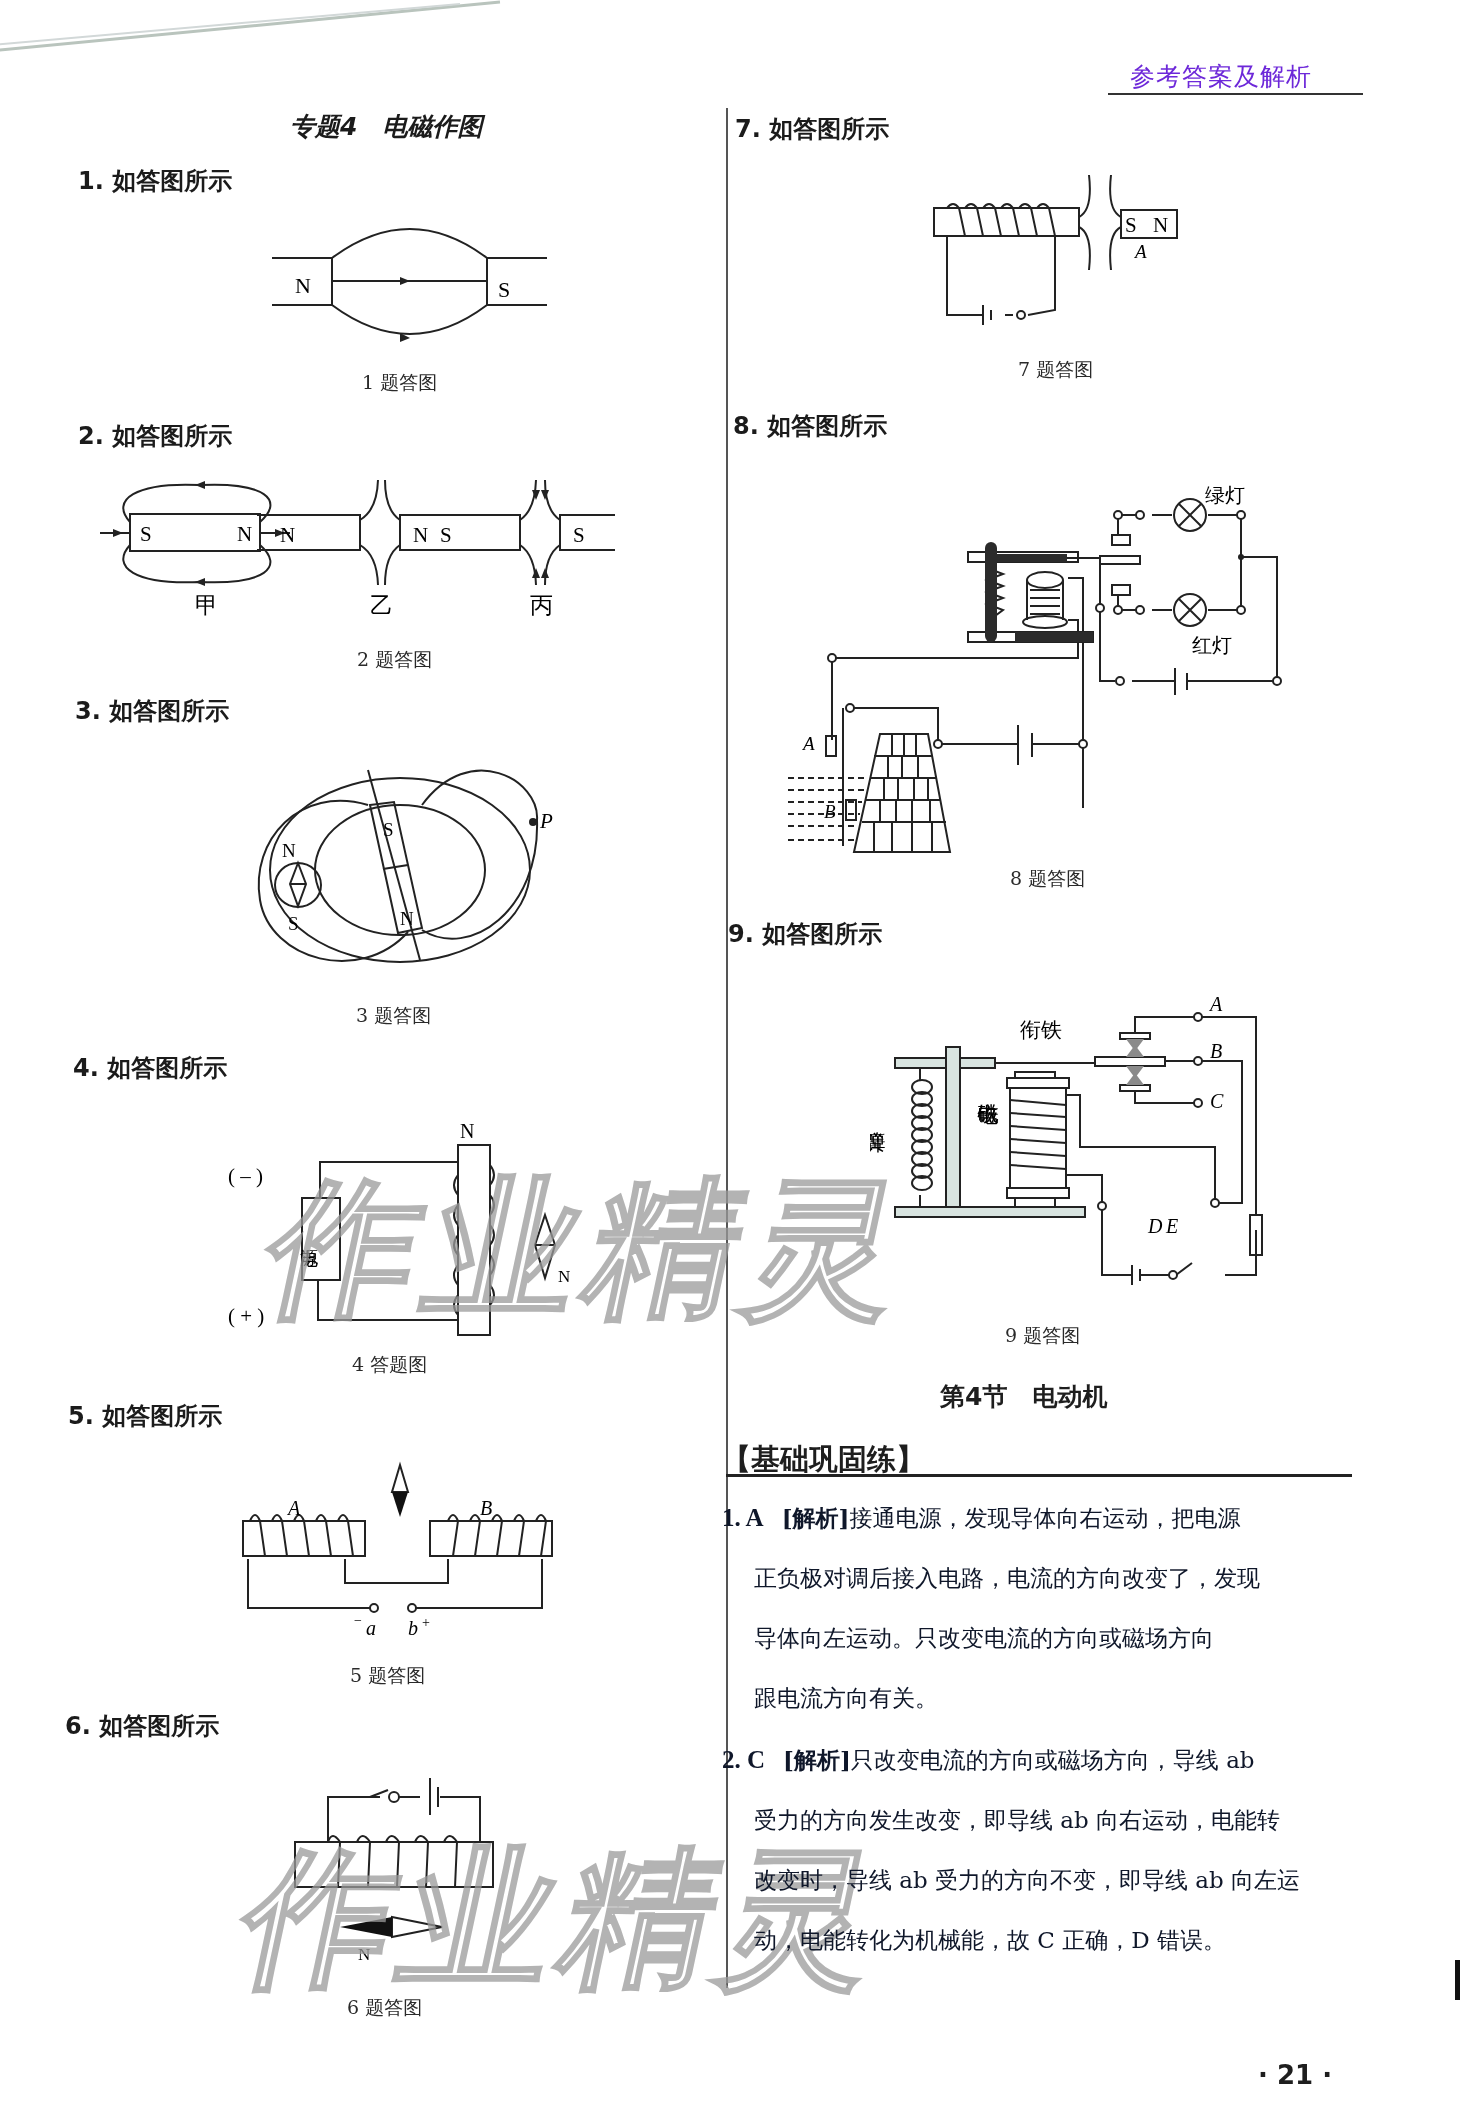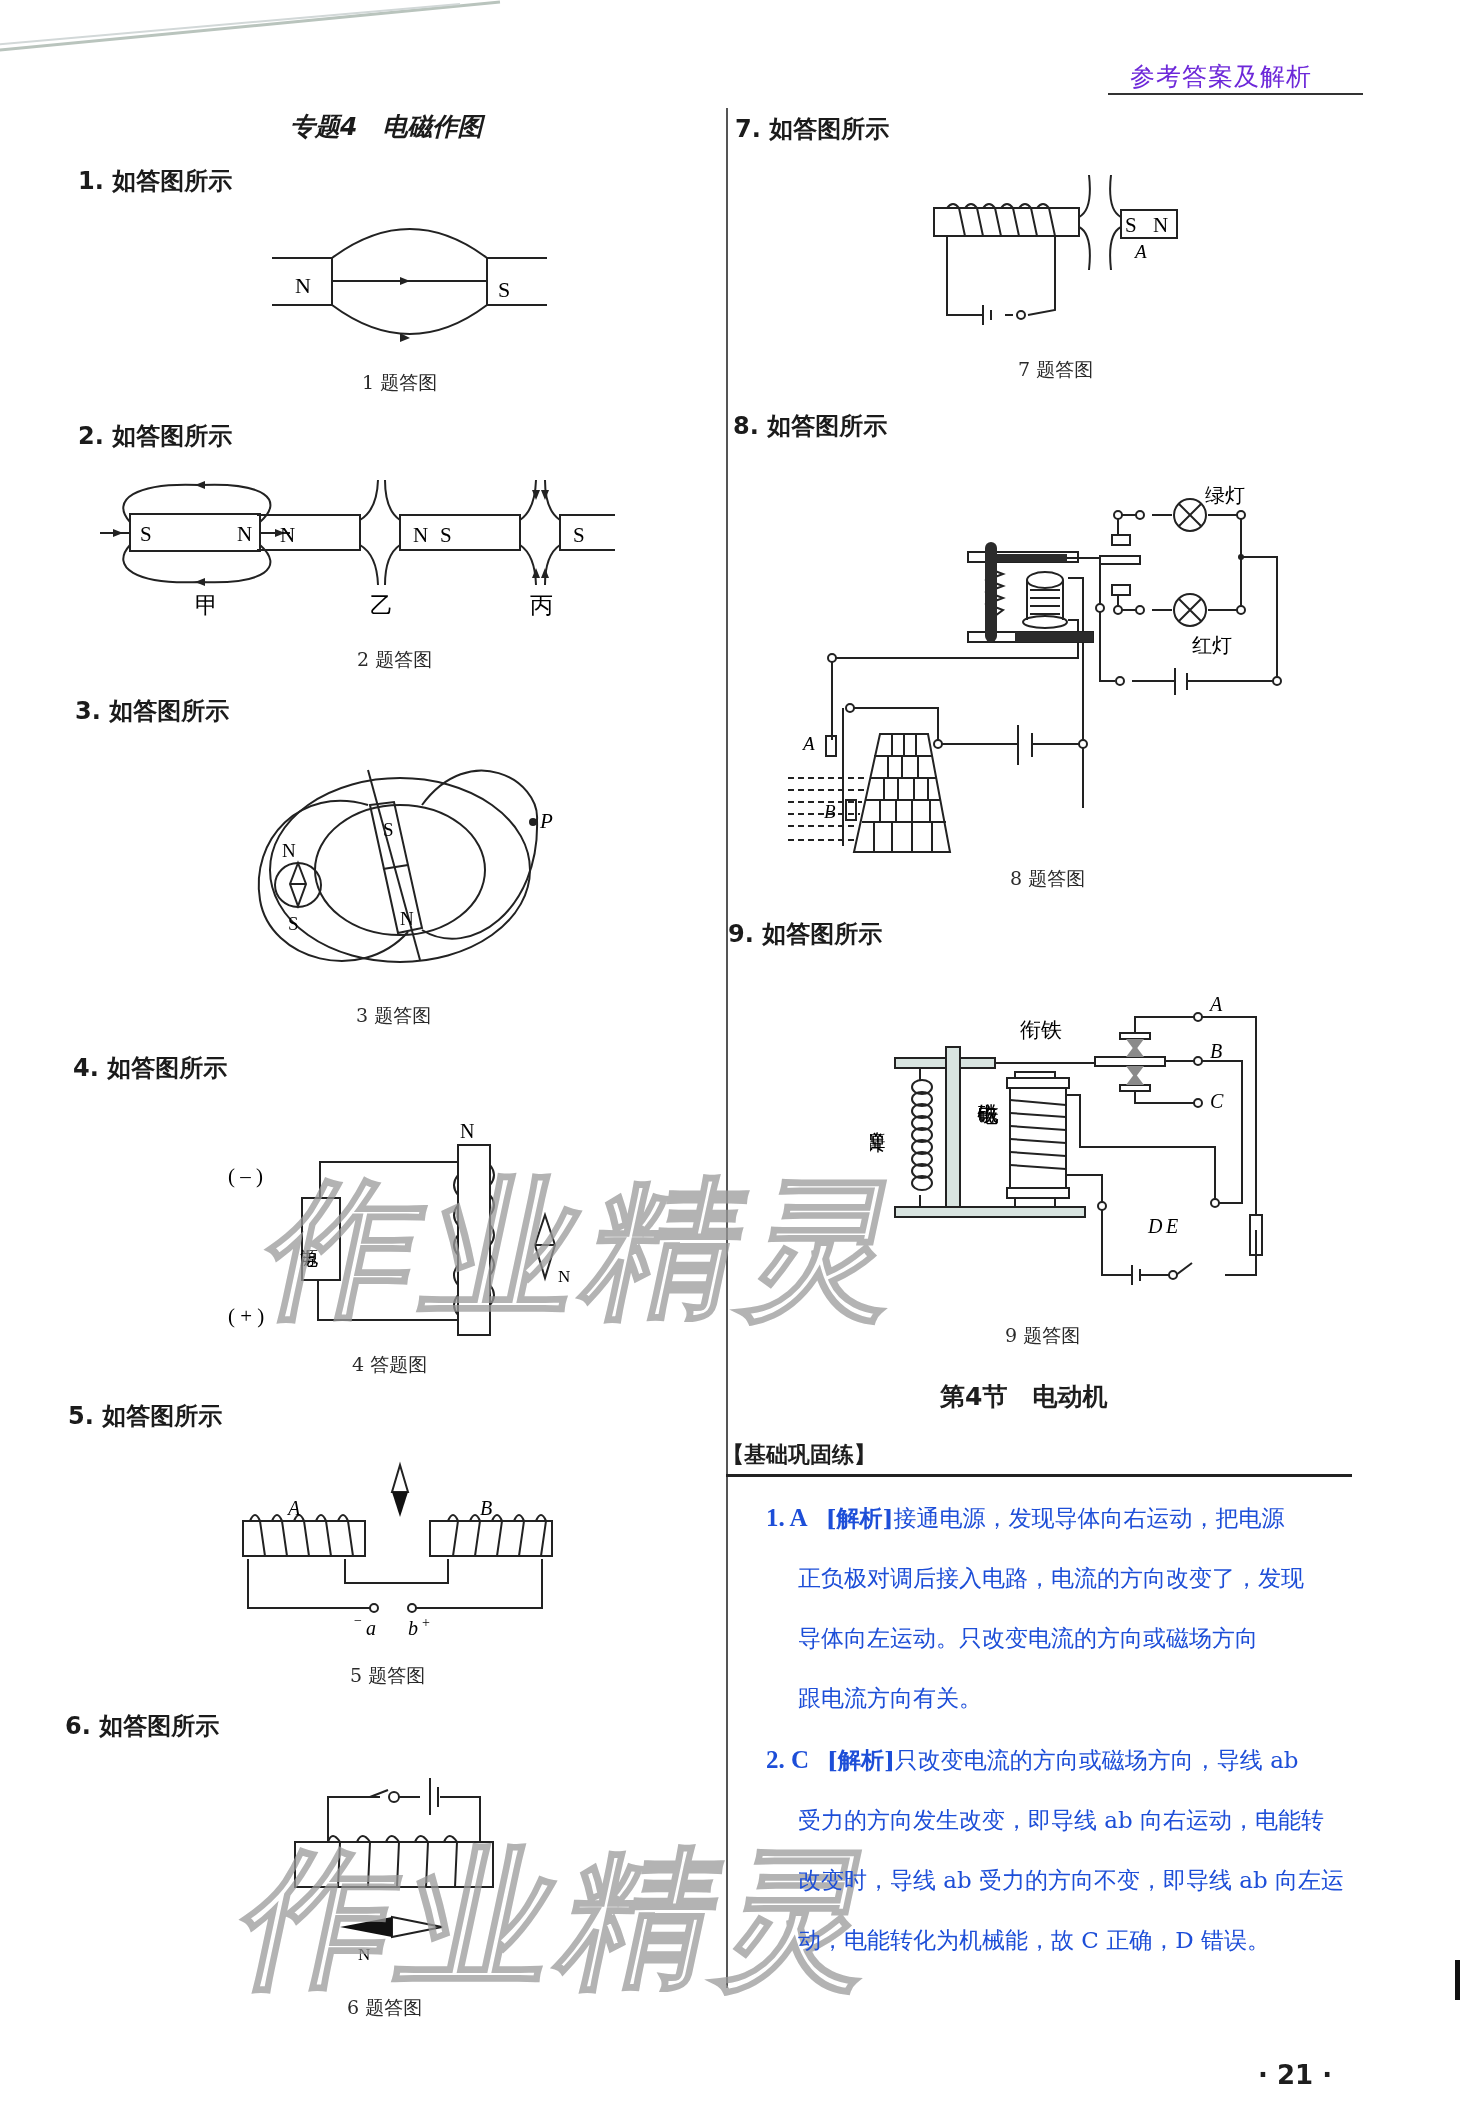--- a/index.html
+++ b/index.html
@@ -8,24 +8,24 @@
   .abs { position:absolute; }
   .scan-line { position:absolute; left:-20px; top:0; width:620px; height:60px; }
   .header-title { position:absolute; left:1130px; top:60px; font-size:25px; letter-spacing:1px; color:#6d28d9; }
   .header-rule { position:absolute; left:1108px; top:93px; width:255px; height:2px; background:#333; }
   .col-rule { position:absolute; left:726px; top:108px; width:2px; height:1880px; background:#555; }
   .topic-title { position:absolute; left:290px; top:110px; font-size:25px; font-weight:bold; color:#1b1b1b;font-style:italic; }
   .q-label { position:absolute; font-size:24px; color:#1b1b1b; font-weight:bold; }
   .caption { position:absolute; font-family:"DejaVu Serif", serif; font-size:19px; color:#2a2a2a; }
   svg text { font-family:"Liberation Serif", serif; }
   .section-title { position:absolute; left:940px; top:1380px; font-size:25px; font-weight:bold; }
-  .practice-label { position:absolute; left:722px; top:1440px; font-size:22px; font-weight:bold; }
+  .practice-label { position:absolute; left:722px; top:1440px; font-size:29px; font-weight:bold; }
   .practice-rule { position:absolute; left:726px; top:1474px; width:626px; height:3px; background:#222; }
   .answer { position:absolute; left:722px; width:630px; font-family:"DejaVu Serif", serif;
-            font-size:23px; line-height:60px; color:#1d4ed8;margin-left:44px; }
+            font-size:23px; line-height:60px; color:#0f172a; }
   .answer .num { font-family:"Liberation Serif", serif; font-weight:bold; font-size:25px; }
   .answer .tag { font-weight:bold; margin-left:18px; }
   .answer .line { display:block; white-space:nowrap; }
   .answer .indent { padding-left:32px; }
   .page-number { position:absolute; left:1258px; top:2060px; font-size:26px; font-weight:bold; }
   .edge-mark { position:absolute; left:1455px; top:1960px; width:5px; height:40px; background:#111; }
   .watermark { position:absolute; font-size:150px; font-weight:bold; color:transparent;
                -webkit-text-stroke:2px #9a9a9a; letter-spacing:10px; opacity:0.75;
                transform:skewX(-12deg); }
 </style>

